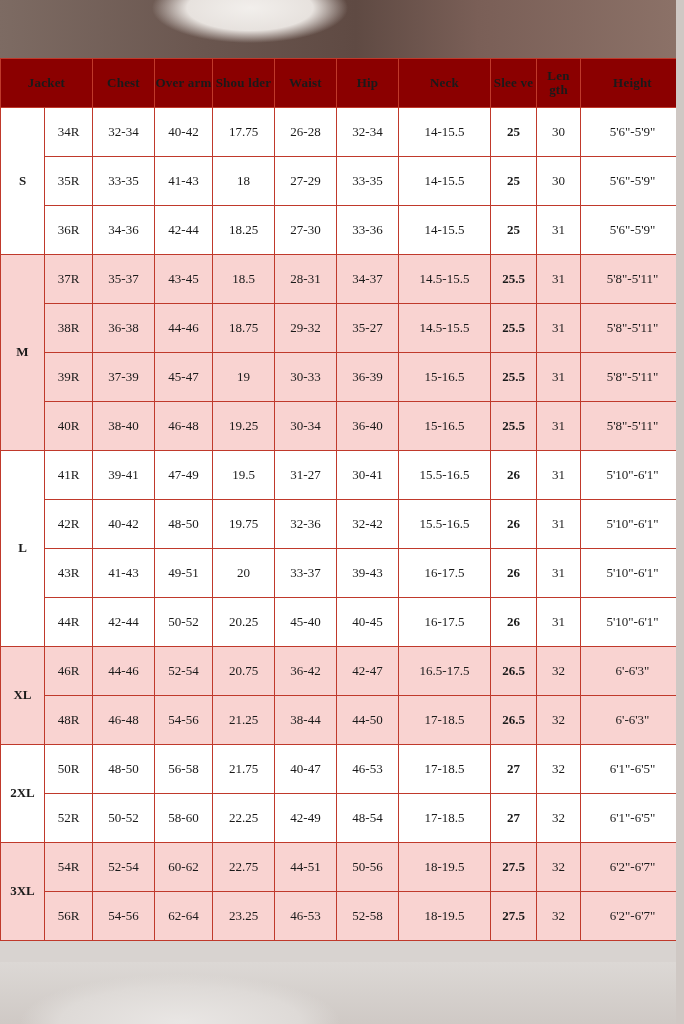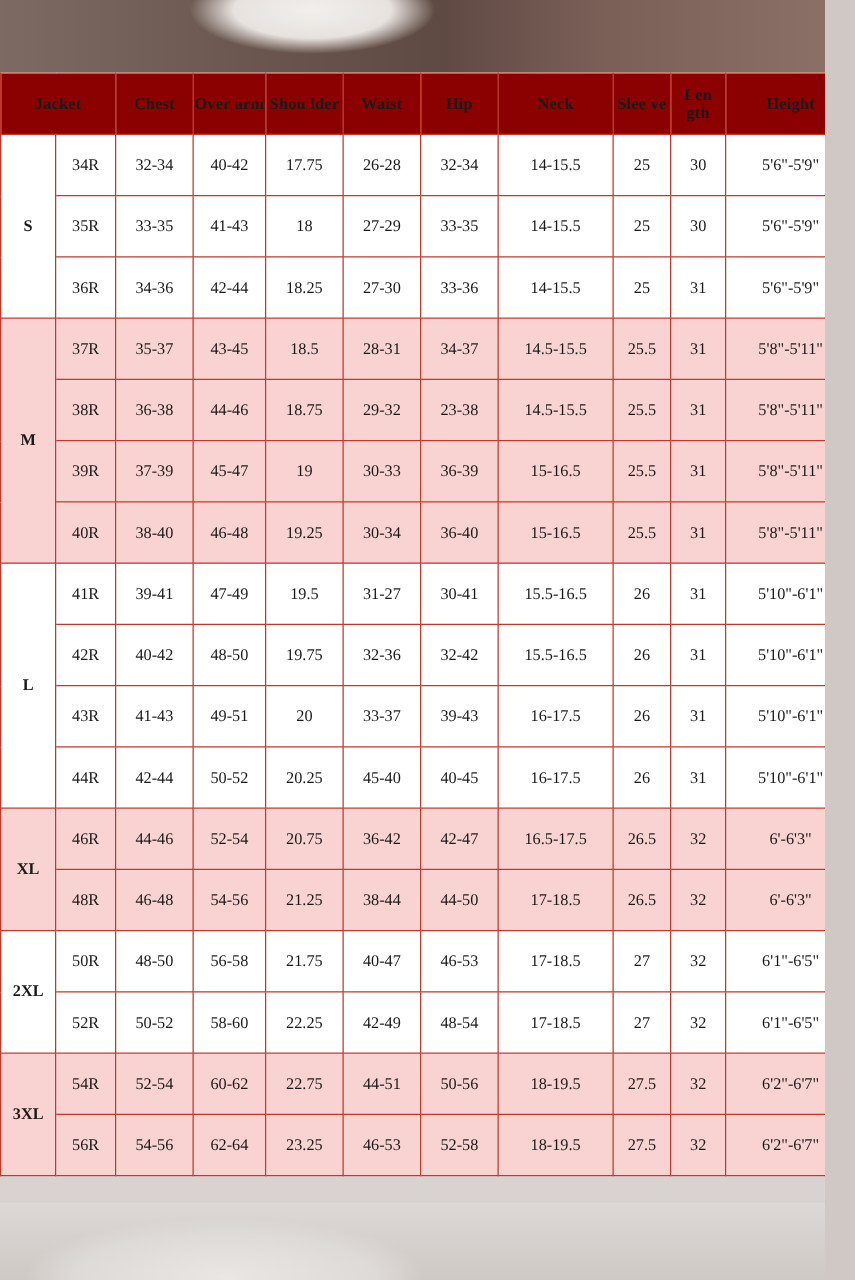--- a/index.html
+++ b/index.html
@@ -12,20 +12,21 @@
     font-family: "Liberation Serif", serif;
   }
   #page {
     position: relative;
     width: 660px;
     height: 1024px;
     background: linear-gradient(to bottom,
       #b9a99f 0px, #c3b4a9 20px, #8e6f63 42px, #5d3b34 52px, #d8d3d0 58px,
       #d8d3d0 100%);
     overflow: hidden;
+    padding-left: 16px;
   }
   
   #photo-top {
     position: absolute;
     left: 0; top: 0; width: 684px; height: 58px;
     background:
       radial-gradient(ellipse 140px 50px at 250px 8px, #f2efec 0%, #e7e2de 45%, rgba(231,226,222,0) 70%),
       linear-gradient(to right, #7d6b63 0%, #6a564f 30%, #5f4a43 52%, #7a5f57 70%, #8c7268 100%);
   }
   #photo-bottom {
@@ -71,21 +72,21 @@
     font-weight: bold;
     font-size: 15px;
   }
   tr.band-pink td {
     background: #f9d3d1;
   }
   tr.band-white td {
     background: #ffffff;
   }
   td.sleeve {
-    font-weight: normal;
+    font-weight: bold;
     font-size: 13.5px;
   }
   td.height-cell {
     font-size: 12.5px;
   }
   
   col.c-jacket   { width: 44px; }
   col.c-size     { width: 48px; }
   col.c-chest    { width: 62px; }
   col.c-over     { width: 58px; }
@@ -183,21 +184,21 @@
             <td class="sleeve">25.5</td>
             <td>31</td>
             <td class="height-cell">5'8"-5'11"</td>
           </tr>
           <tr class="band-pink">
             <td>38R</td>
             <td>36-38</td>
             <td>44-46</td>
             <td>18.75</td>
             <td>29-32</td>
-            <td>23-38</td>
+            <td>35-27</td>
             <td>14.5-15.5</td>
             <td class="sleeve">25.5</td>
             <td>31</td>
             <td class="height-cell">5'8"-5'11"</td>
           </tr>
           <tr class="band-pink">
             <td>39R</td>
             <td>37-39</td>
             <td>45-47</td>
             <td>19</td>

